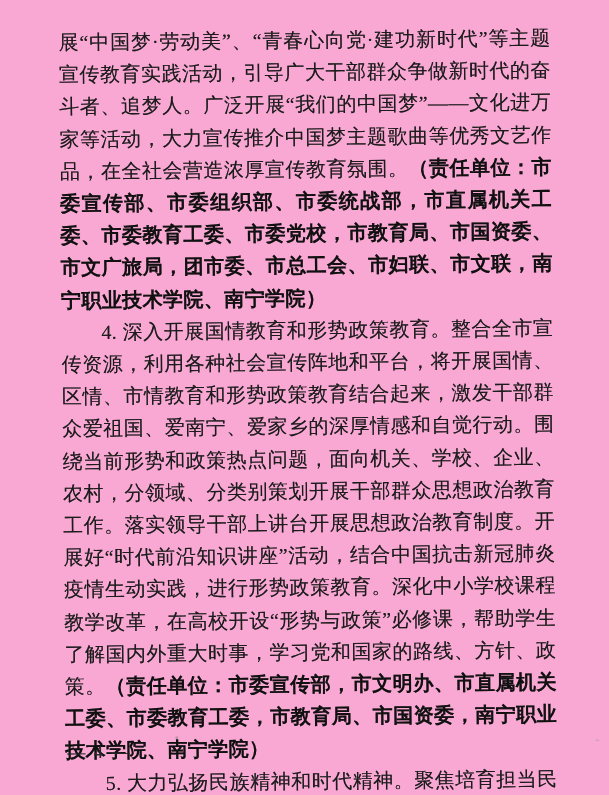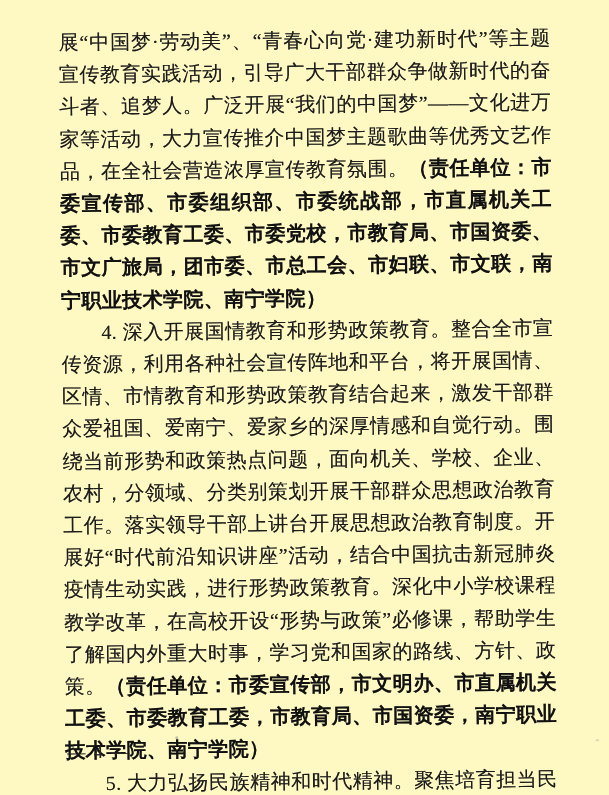--- a/index.html
+++ b/index.html
@@ -12,21 +12,21 @@
     height: 795px;
     overflow: hidden;
     position: relative;
     font-family: "Liberation Serif", "DejaVu Serif", serif;
   }
   .scan-page {
     position: absolute;
     top: 0; left: 0;
     width: 609px;
     height: 795px;
-    background: #fef9c3;
+    background: #f9a8d4;
   }
   .scan-tilt {
     position: absolute;
     top: 0; left: 0;
     width: 609px;
     height: 795px;
     transform: rotate(-0.55deg);
     transform-origin: 50% 50%;
   }
   .doc-body {

